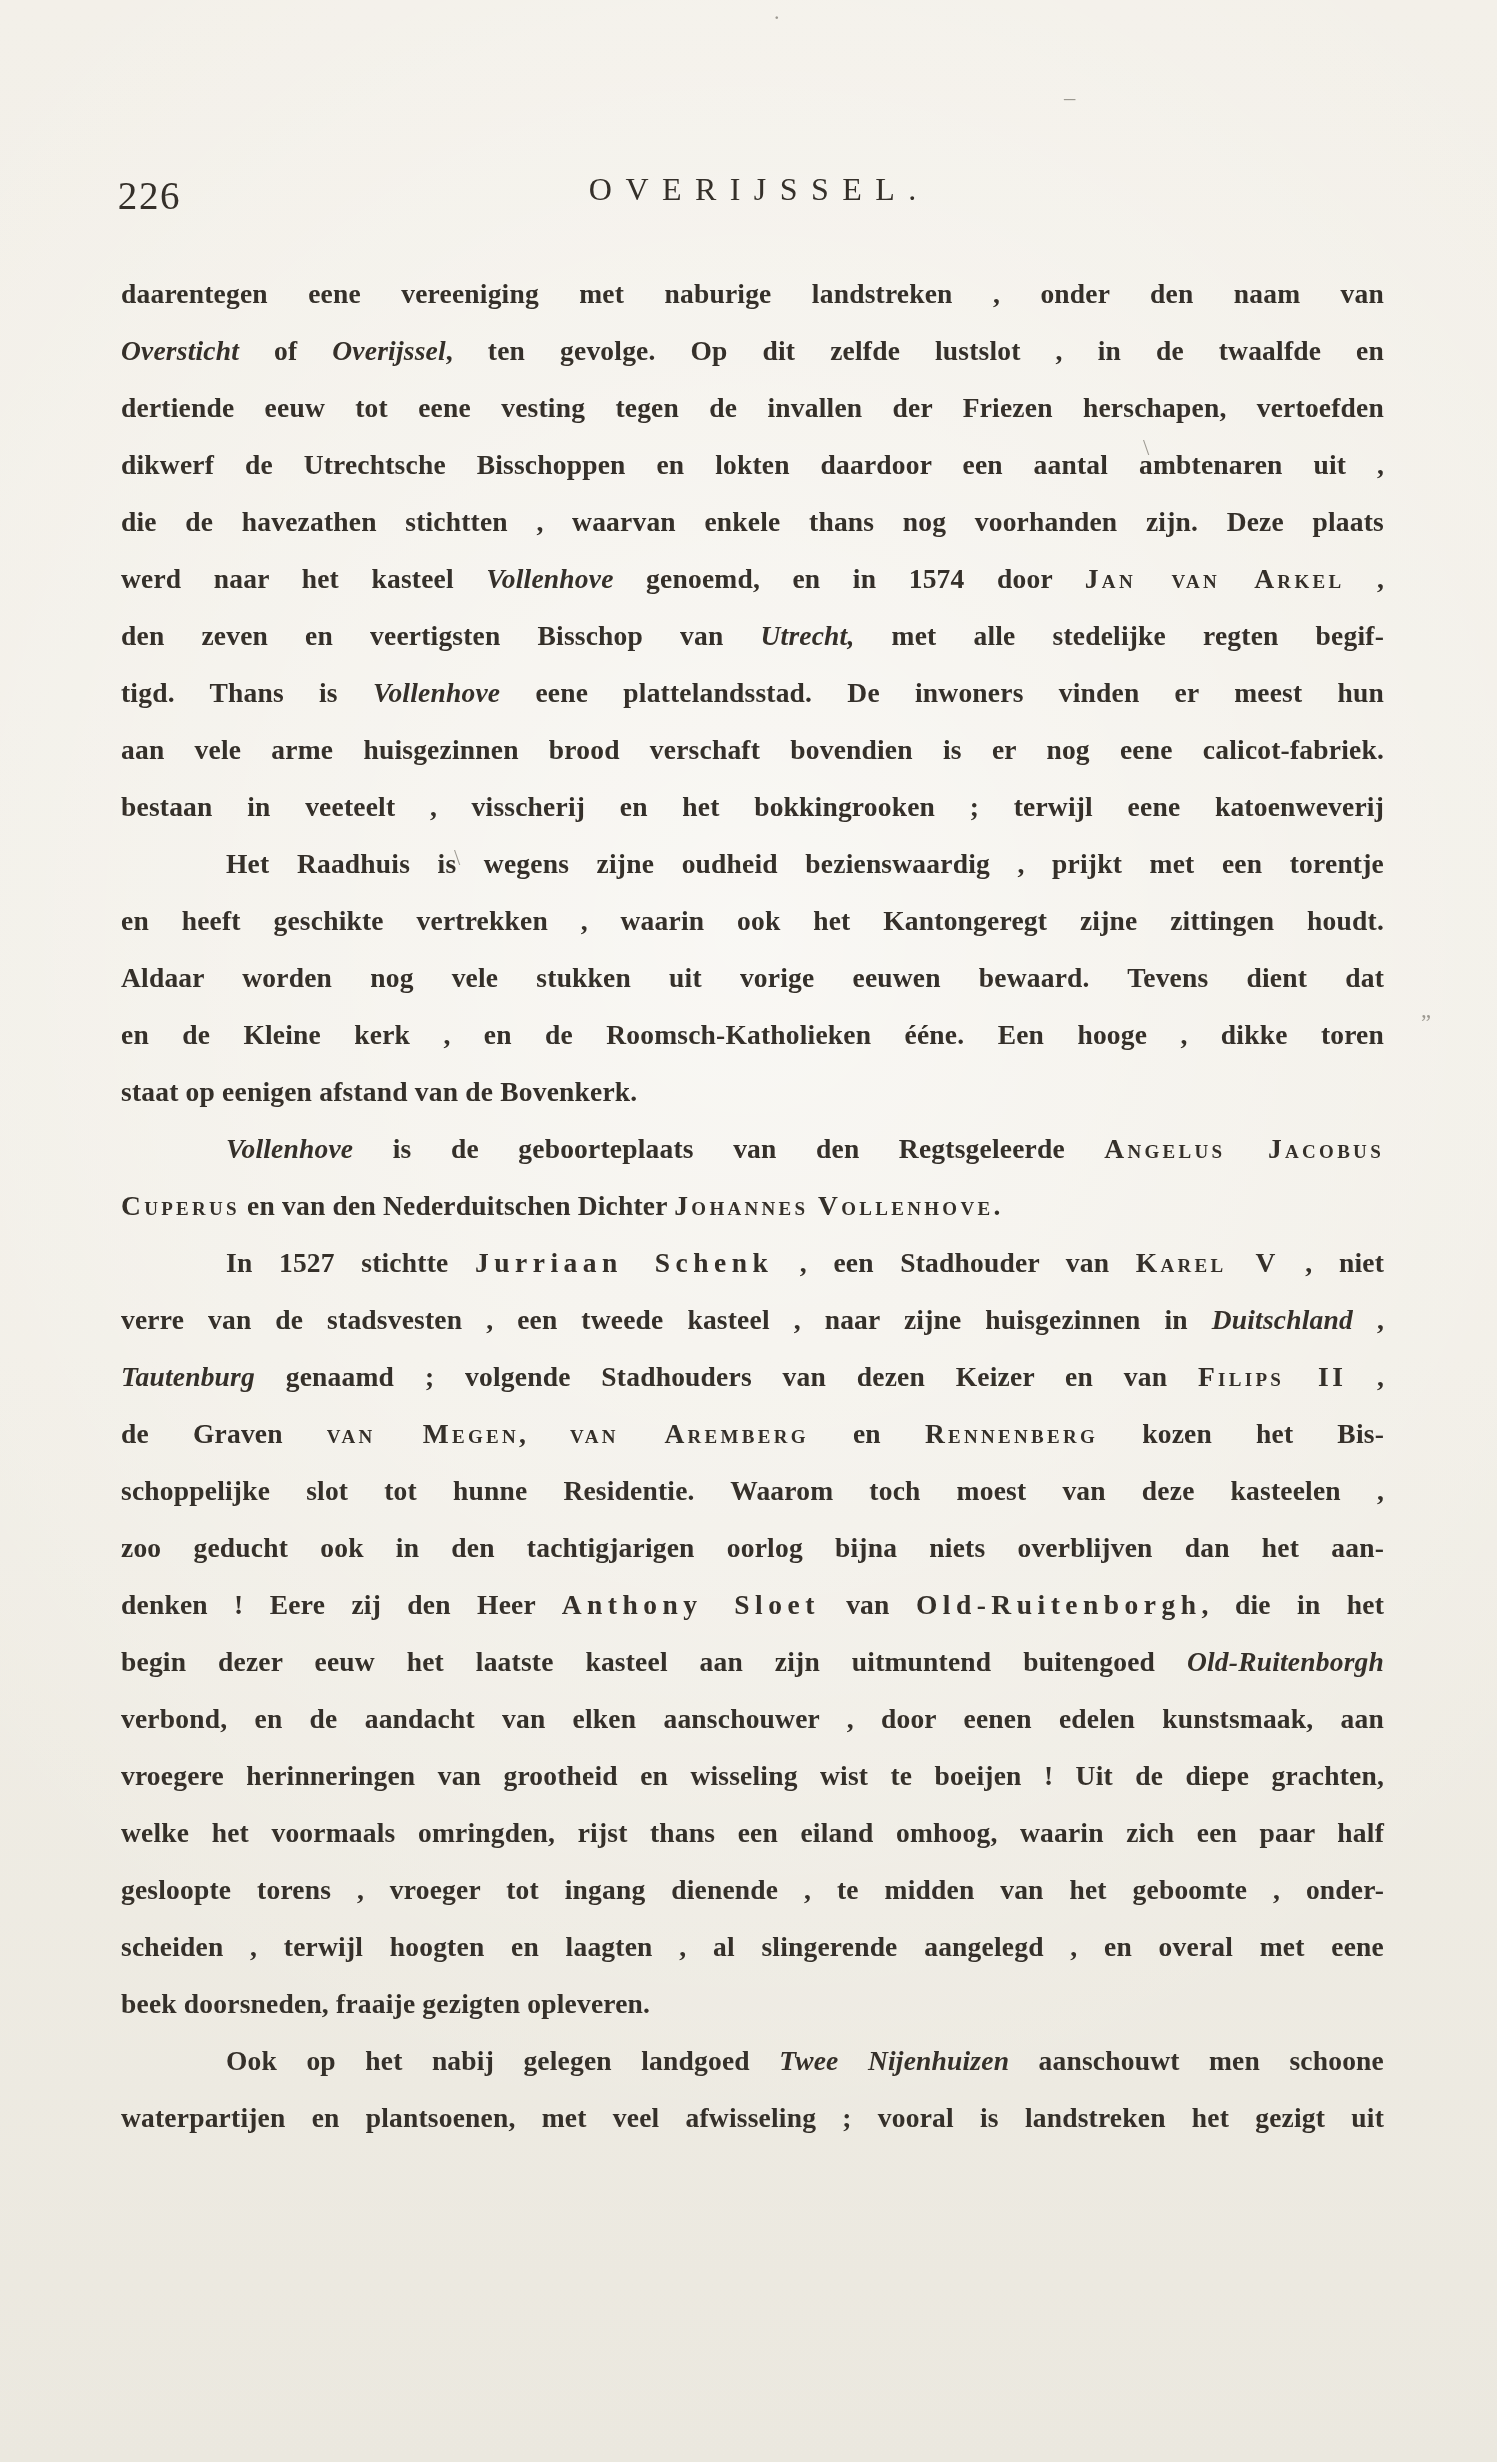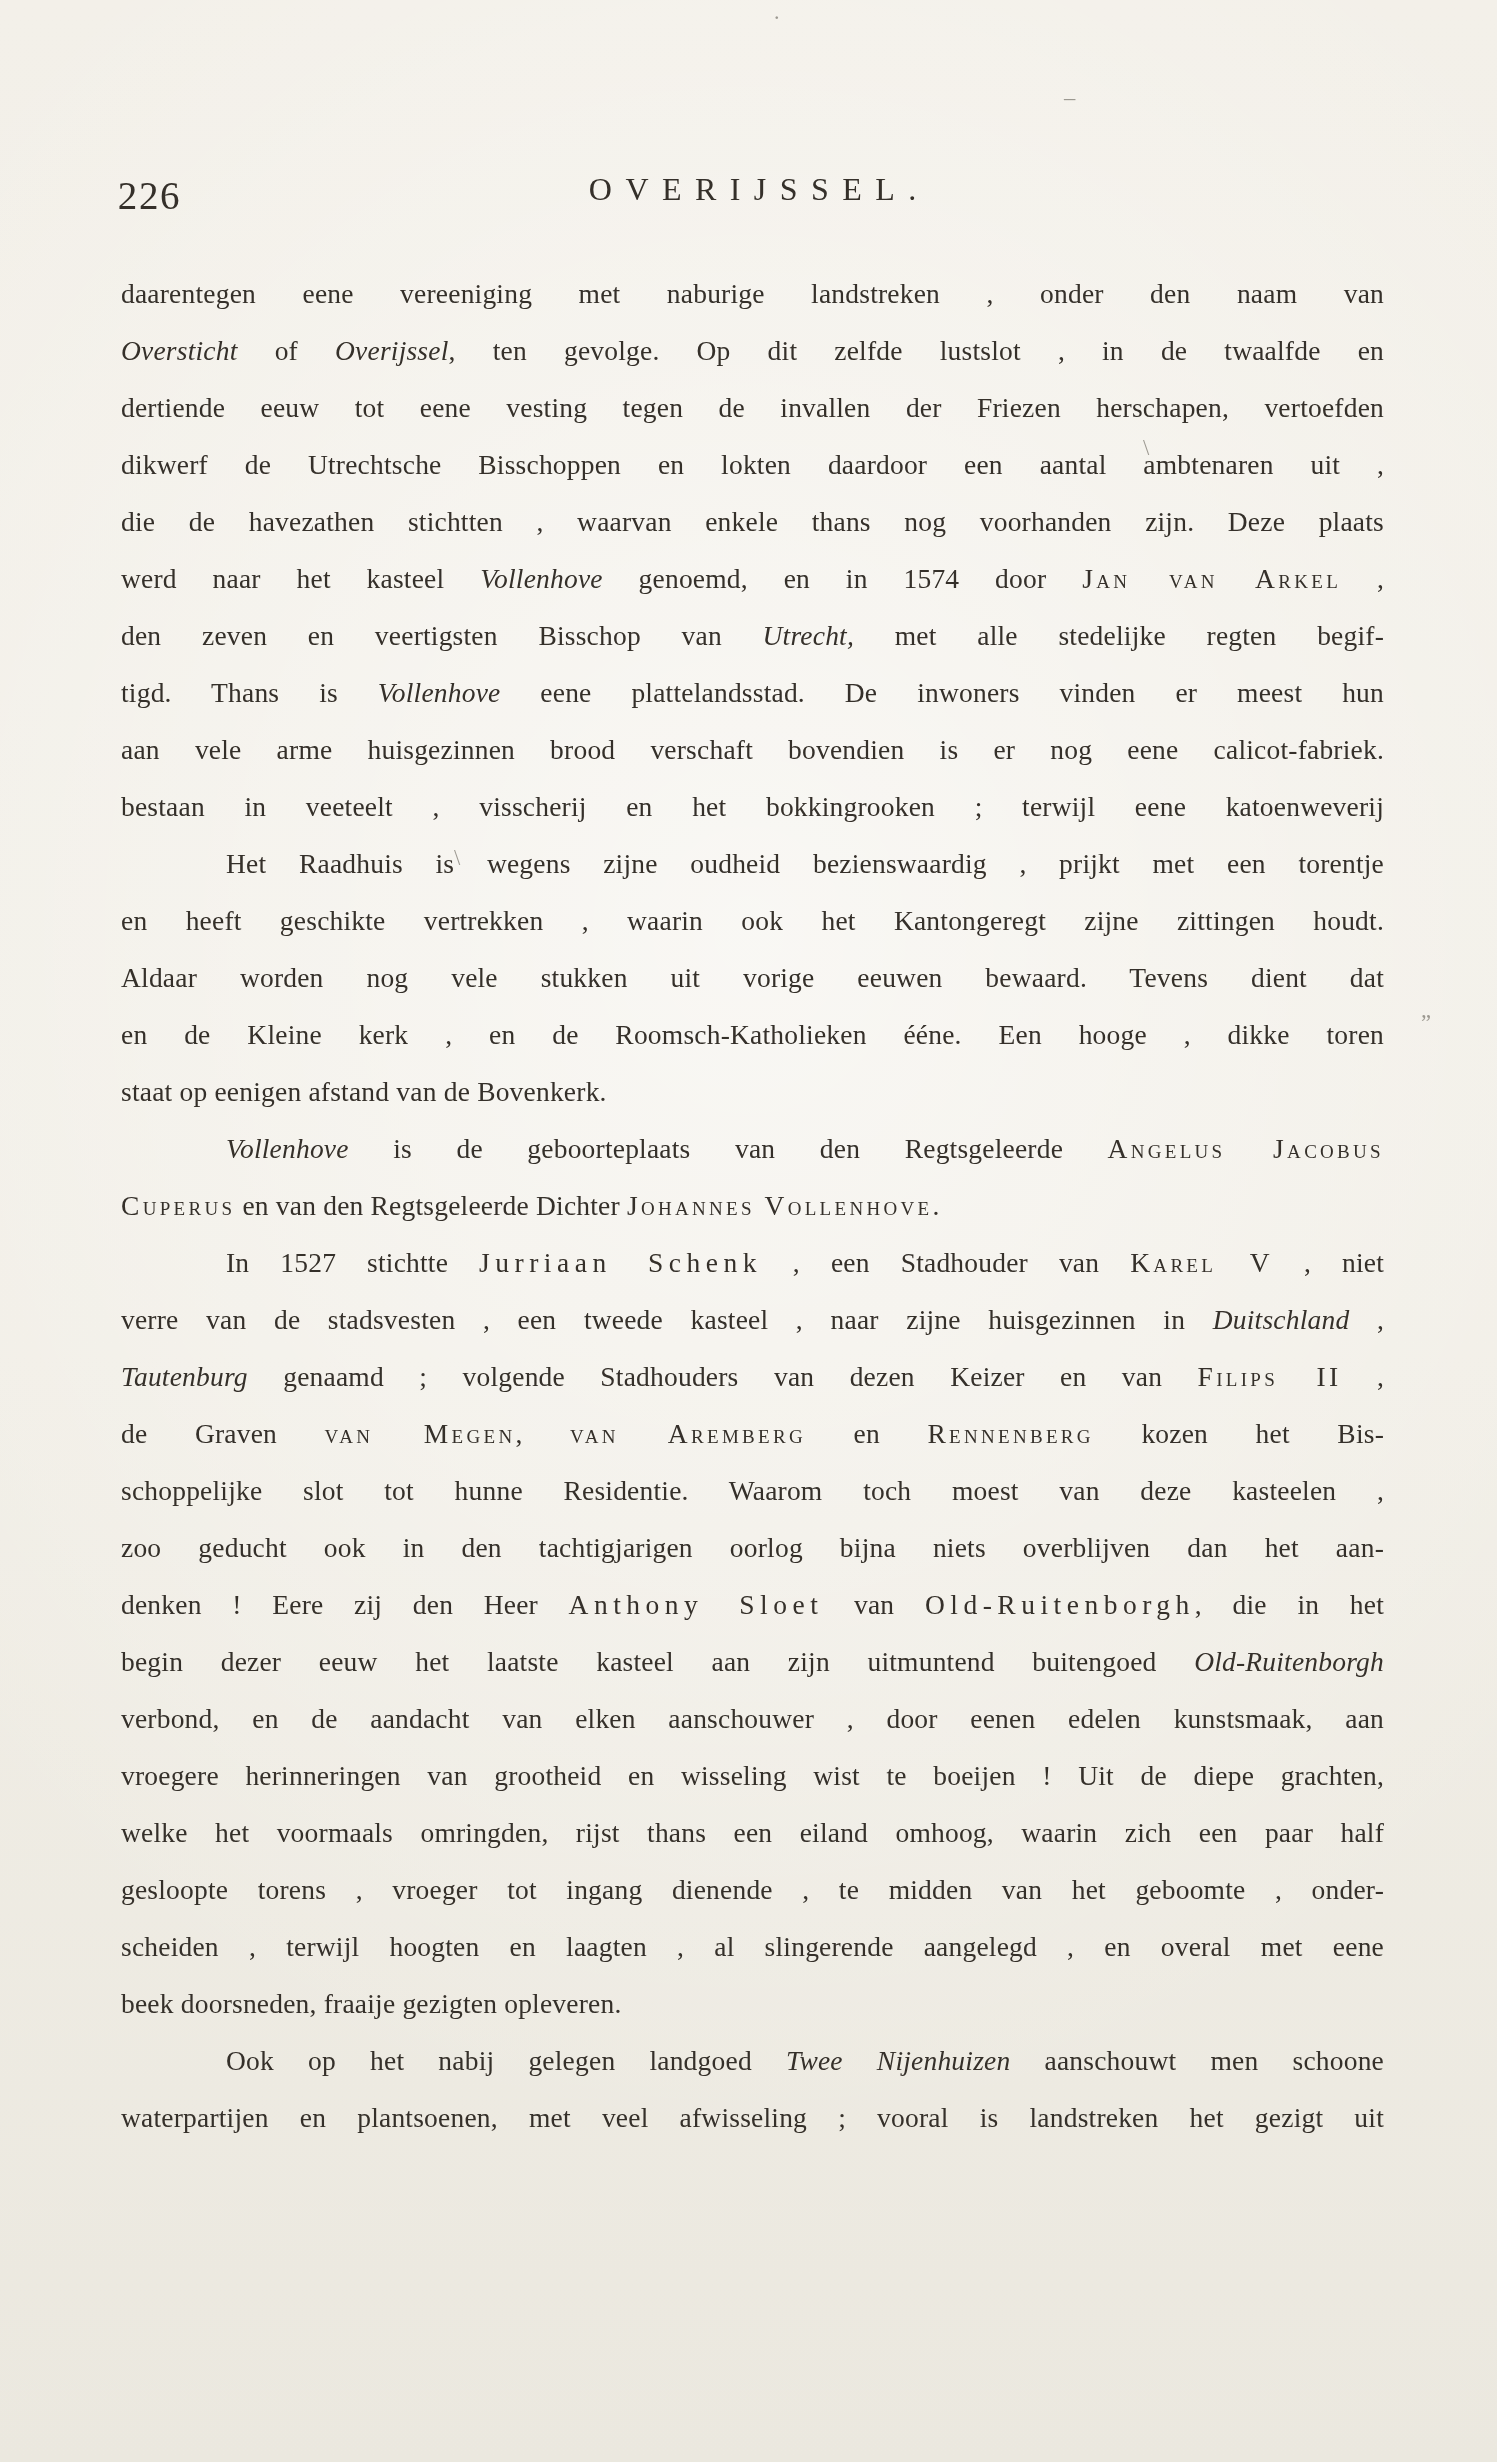--- a/index.html
+++ b/index.html
@@ -24,21 +24,21 @@
     position:absolute; left:0; right:0; top:0;
     text-align:center;
     font-size:32px; letter-spacing:0.42em; text-indent:0.42em;
   }
 
   .text-block {
     position:absolute; top:265px; left:121px; width:1263px;
     font-size:27.5px; line-height:57px;
     letter-spacing:0.2px;
   }
-  .line { text-align:justify; text-align-last:justify; text-justify:inter-word; }
+  .line { text-align:justify; text-align-last:justify; text-justify:inter-word;font-weight:bold; }
   .line.left { text-align-last:left; }
   .line.indent { text-indent:105px; }
 
   .line span.i  { font-style:italic; }
   .line span.sc { font-variant:small-caps; letter-spacing:0.12em; }
   .line span.sp { letter-spacing:0.2em; }
 
   .artifact {
     position:absolute;
     font-size:22.6px; line-height:1;
@@ -64,21 +64,21 @@
       <div class="line"><span>den zeven en veertigsten Bisschop van </span><span class="i">Utrecht,</span><span> met alle stedelijke regten begif-</span></div>
       <div class="line"><span>tigd. Thans is </span><span class="i">Vollenhove</span><span> eene plattelandsstad. De inwoners vinden er meest hun</span></div>
       <div class="line"><span>aan vele arme huisgezinnen brood verschaft bovendien is er nog eene calicot-fabriek.</span></div>
       <div class="line"><span>bestaan in veeteelt , visscherij en het bokkingrooken ; terwijl eene katoenweverij</span></div>
       <div class="line indent"><span>Het Raadhuis is wegens zijne oudheid bezienswaardig , prijkt met een torentje</span></div>
       <div class="line"><span>en heeft geschikte vertrekken , waarin ook het Kantongeregt zijne zittingen houdt.</span></div>
       <div class="line"><span>Aldaar worden nog vele stukken uit vorige eeuwen bewaard. Tevens dient dat</span></div>
       <div class="line"><span>en de Kleine kerk , en de Roomsch-Katholieken ééne. Een hooge , dikke toren</span></div>
       <div class="line left"><span>staat op eenigen afstand van de Bovenkerk.</span></div>
       <div class="line indent"><span class="i">Vollenhove</span><span> is de geboorteplaats van den Regtsgeleerde </span><span class="sc">Angelus Jacobus</span></div>
-      <div class="line left"><span class="sc">Cuperus</span><span> en van den Regtsgeleerde Dichter </span><span class="sc">Johannes Vollenhove.</span></div>
+      <div class="line left"><span class="sc">Cuperus</span><span> en van den Nederduitschen Dichter </span><span class="sc">Johannes Vollenhove.</span></div>
       <div class="line indent"><span>In 1527 stichtte </span><span class="sp">Jurriaan Schenk</span><span> , een Stadhouder van </span><span class="sc">Karel V</span><span> , niet</span></div>
       <div class="line"><span>verre van de stadsvesten , een tweede kasteel , naar zijne huisgezinnen in </span><span class="i">Duitschland</span><span> ,</span></div>
       <div class="line"><span class="i">Tautenburg</span><span> genaamd ; volgende Stadhouders van dezen Keizer en van </span><span class="sc">Filips II</span><span> ,</span></div>
       <div class="line"><span>de Graven </span><span class="sc">van Megen</span><span>, </span><span class="sc">van Aremberg</span><span> en </span><span class="sc">Rennenberg</span><span> kozen het Bis-</span></div>
       <div class="line"><span>schoppelijke slot tot hunne Residentie. Waarom toch moest van deze kasteelen ,</span></div>
       <div class="line"><span>zoo geducht ook in den tachtigjarigen oorlog bijna niets overblijven dan het aan-</span></div>
       <div class="line"><span>denken ! Eere zij den Heer </span><span class="sp">Anthony Sloet</span><span> van </span><span class="sp">Old-Ruitenborgh</span><span>, die in het</span></div>
       <div class="line"><span>begin dezer eeuw het laatste kasteel aan zijn uitmuntend buitengoed </span><span class="i">Old-Ruitenborgh</span></div>
       <div class="line"><span>verbond, en de aandacht van elken aanschouwer , door eenen edelen kunstsmaak, aan</span></div>
       <div class="line"><span>vroegere herinneringen van grootheid en wisseling wist te boeijen ! Uit de diepe grachten,</span></div>

